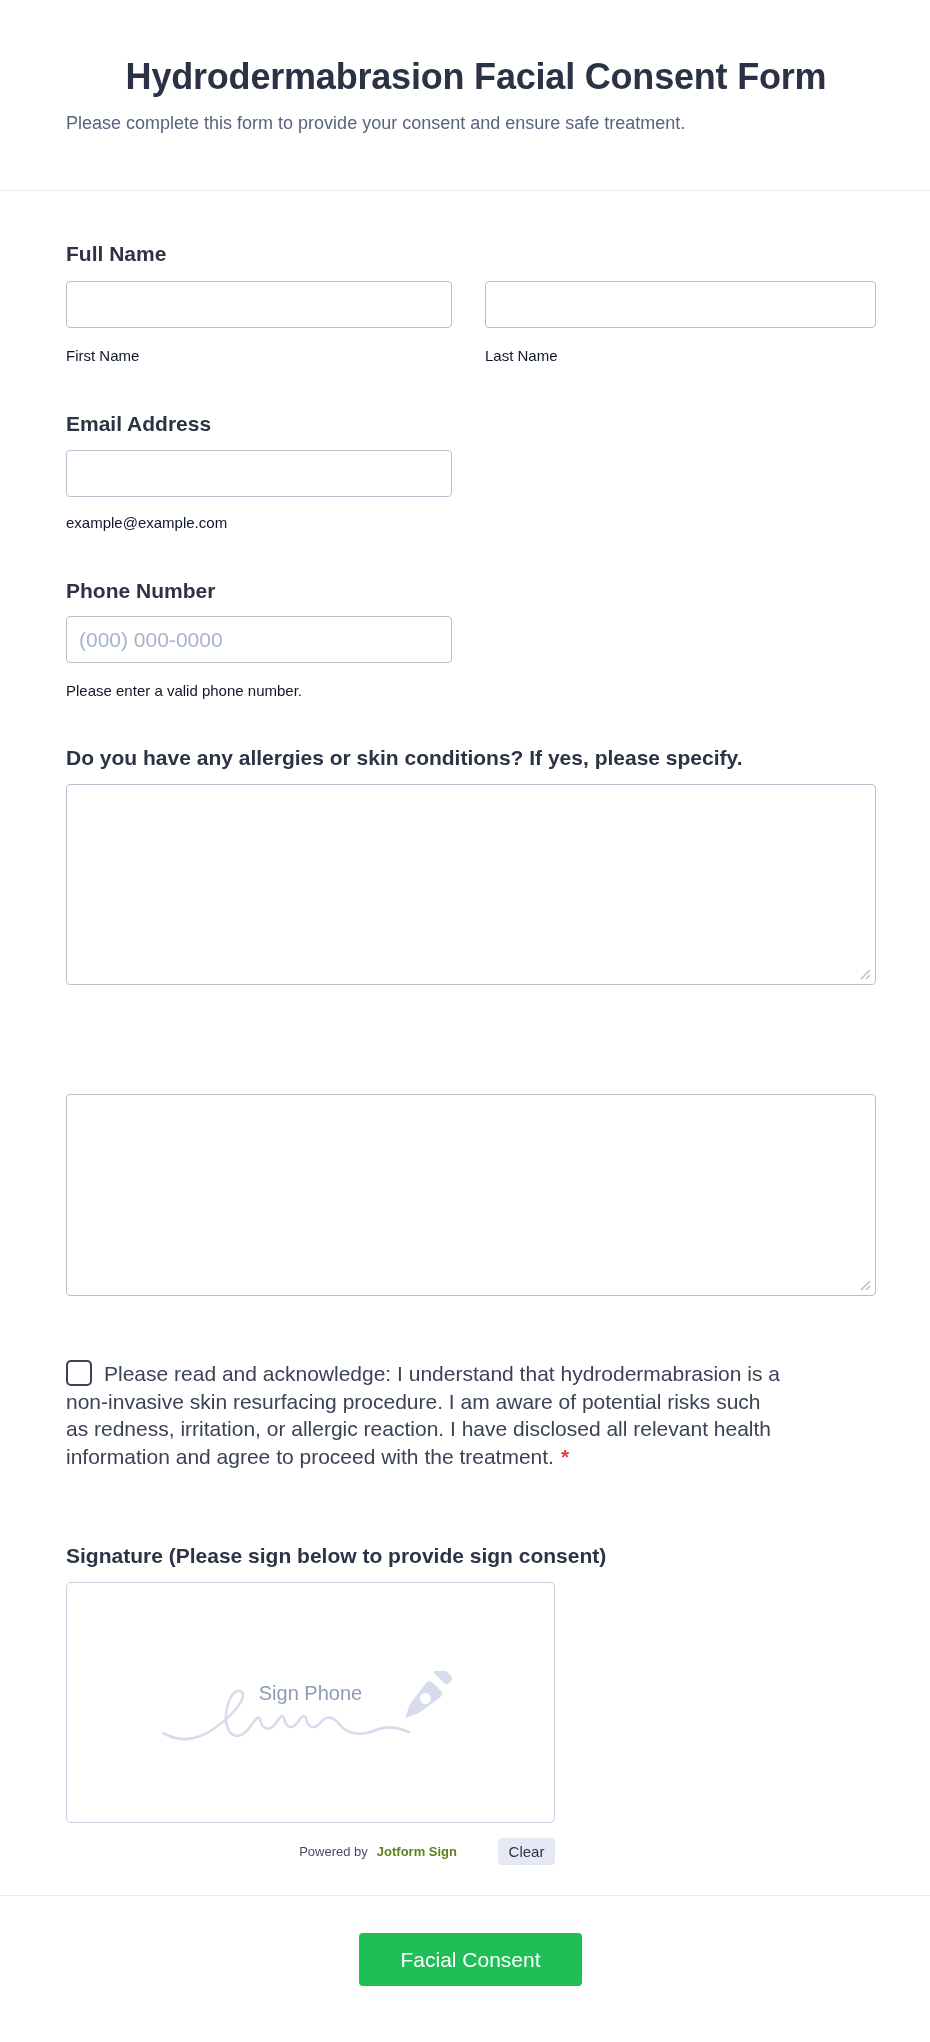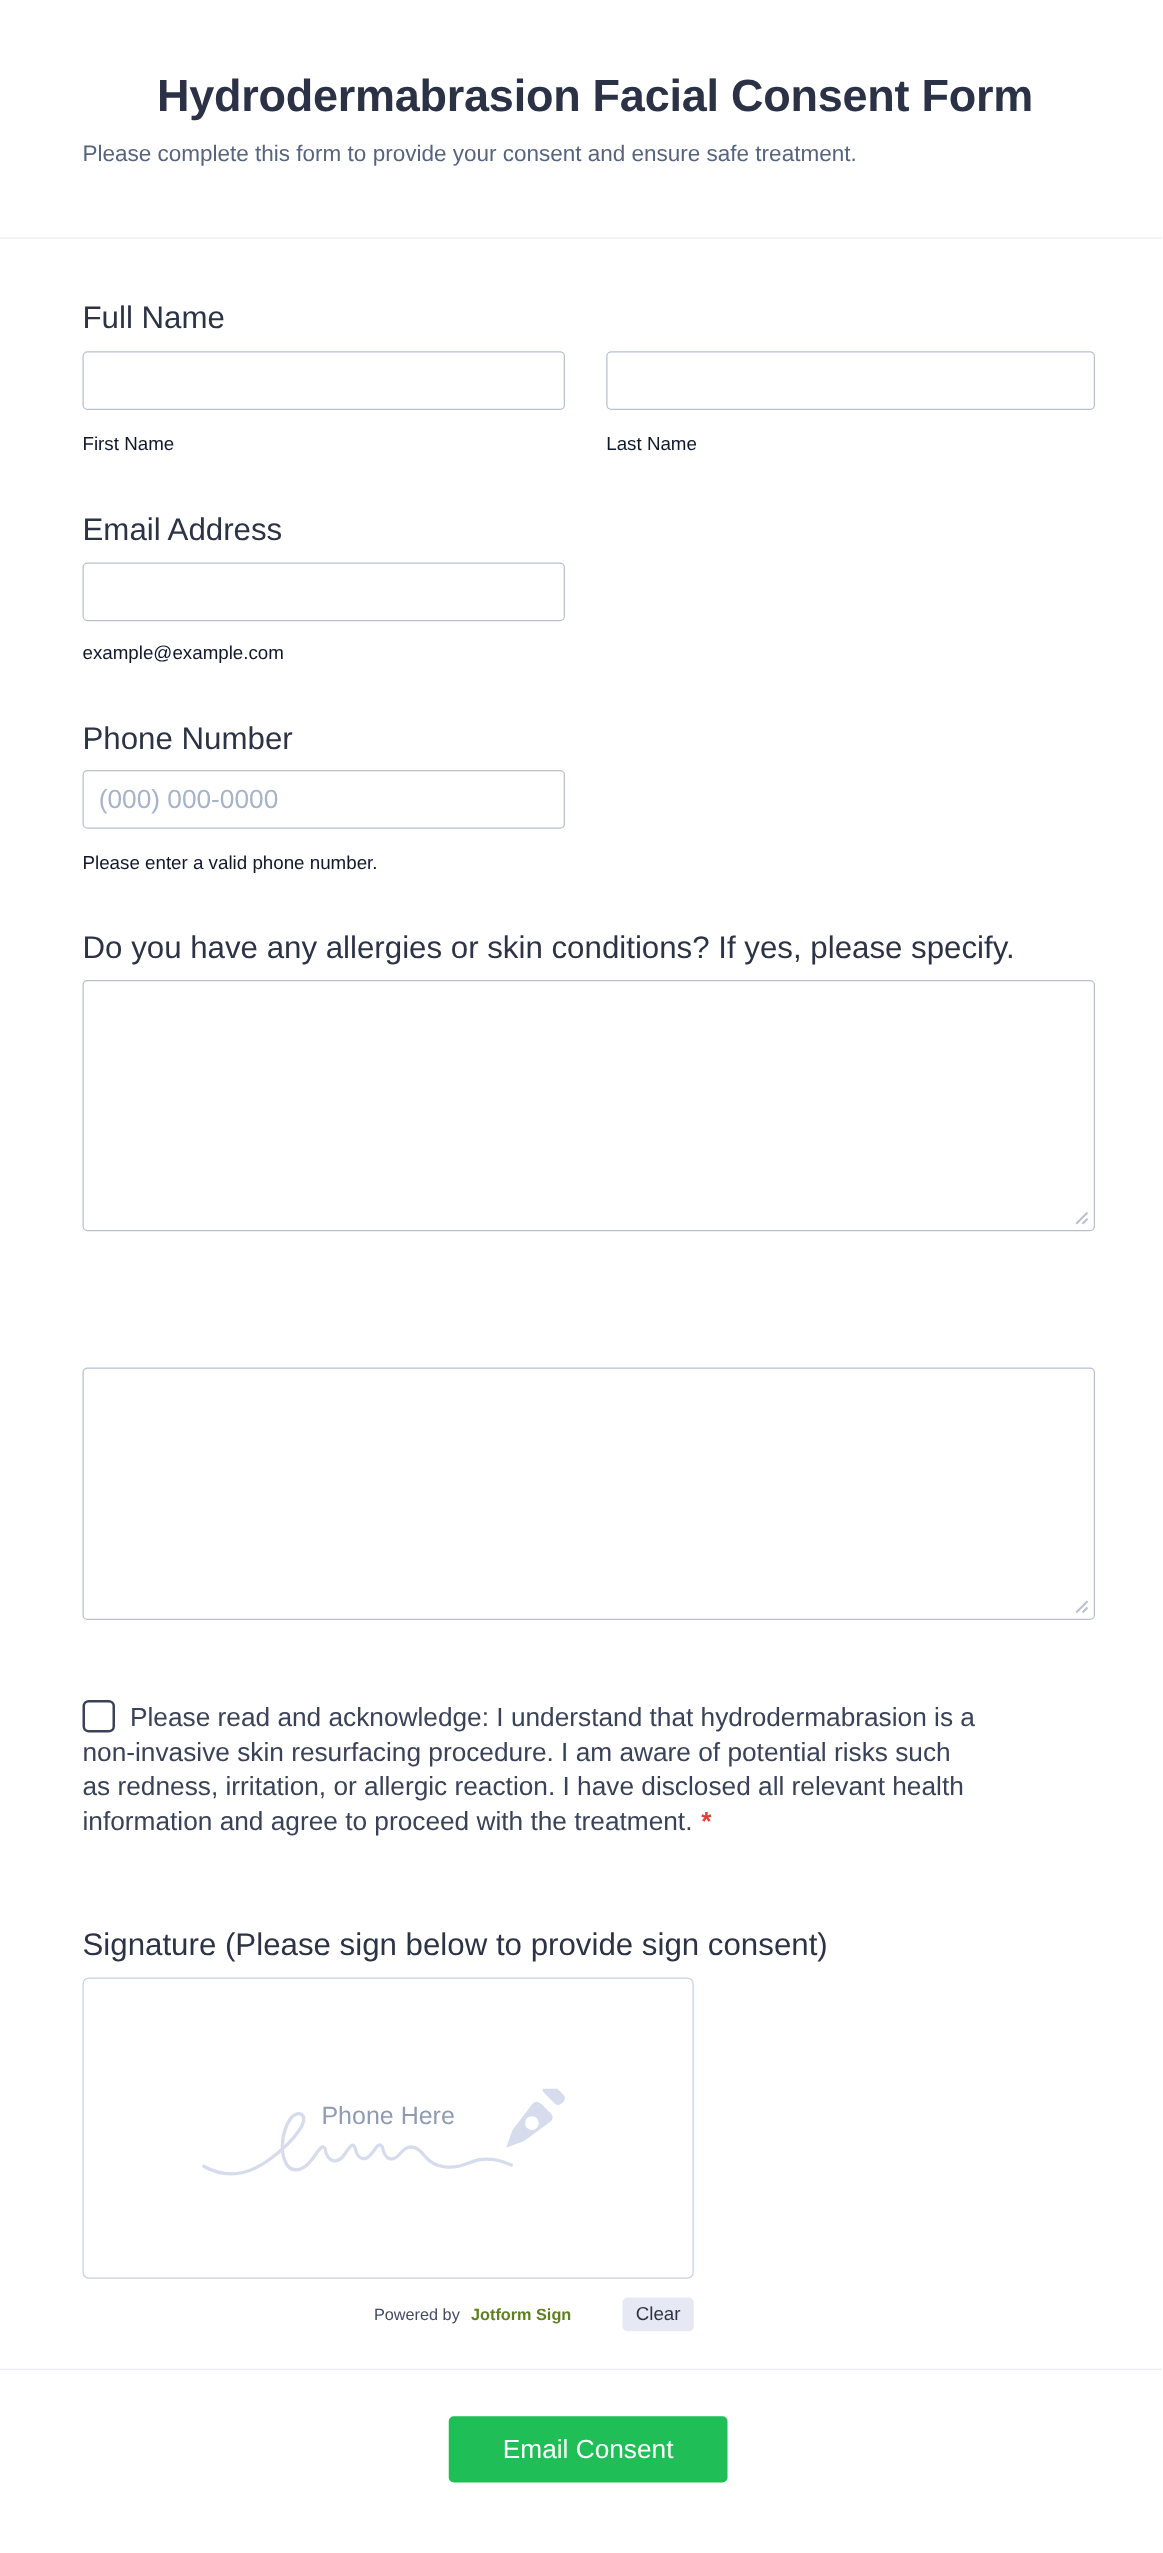--- a/index.html
+++ b/index.html
@@ -28,21 +28,21 @@
     font-size: 18px; line-height: 24px; color: #57647e;
   }
   .divider {
     left: 0; width: 930px; height: 1px; background: #e8ebf1;
   }
   .divider-top { top: 190px; }
   .divider-bottom { top: 1895px; }
 
   
   .field-label {
-    font-size: 25px; line-height: 26px; color: #2c3345; font-weight: 400;
+    font-size: 21px; line-height: 26px; color: #2c3345; font-weight: 700;
   }
   .sub-label {
     font-size: 15px; line-height: 19px; color: #0f172a;
   }
 
   
   .text-input {
     height: 47px; background: #fff;
     border: 1px solid #b8c0ce; border-radius: 4px;
     font-family: "Liberation Sans", "DejaVu Sans", sans-serif;
@@ -167,32 +167,32 @@
 
   <div class="abs consent-row">
     <span class="checkbox-box" role="checkbox" aria-checked="false"></span><span>Please read and acknowledge: I understand that hydrodermabrasion is a non-invasive skin resurfacing procedure. I am aware of potential risks such as redness, irritation, or allergic reaction. I have disclosed all relevant health information and agree to proceed with the treatment.</span><span class="req-star">*</span>
   </div>
 
   <div class="abs field-label" id="lbl-signature">Signature (Please sign below to provide sign consent)</div>
   <div class="abs sig-pad">
     <svg class="sig-squiggle" width="252" height="60" viewBox="0 0 252 60">
       <path d="M4,46 C20,55 38,54 56,41 C78,25 90,7 81,4 C72,2 64,24 68,39 C72,53 83,51 91,40 C96,33 99,28 101,32 C103,43 111,45 117,36 C121,30 123,27 125,31 C127,41 133,43 139,35 C143,29 145,27 147,31 C149,41 155,43 161,36 C168,27 175,30 181,38 C189,48 203,49 217,43 C229,38 241,41 250,45" fill="none" stroke="#d6dcec" stroke-width="2.6" stroke-linecap="round"></path>
     </svg>
-    <span class="sign-here">Phone Here</span>
+    <span class="sign-here">Sign Phone</span>
     <svg class="pen-icon" width="56" height="54" viewBox="0 0 56 54">
       <g fill="#d6dcec">
         <path d="M13 33 L29 12 Q32 8.5 36.5 12.5 L43.5 19.5 Q47 23 43 26.5 L22 42 L8 47 Z"></path>
         <rect x="36" y="-1" width="20" height="10" rx="4" transform="rotate(45 46 4)"></rect>
       </g>
       <circle cx="28.5" cy="27.5" r="5.5" fill="#ffffff"></circle>
     </svg>
   </div>
   <div class="abs powered-row">
     <span class="powered-prefix">Powered by</span>
     <span class="brand-sign">Jotform Sign</span>
     <button class="clear-btn">Clear</button>
   </div>
 
   <div class="abs divider divider-bottom"></div>
 
-  <button class="abs submit-btn">Email Consent</button>
+  <button class="abs submit-btn">Facial Consent</button>
 
 </div>
 
 </body></html>

